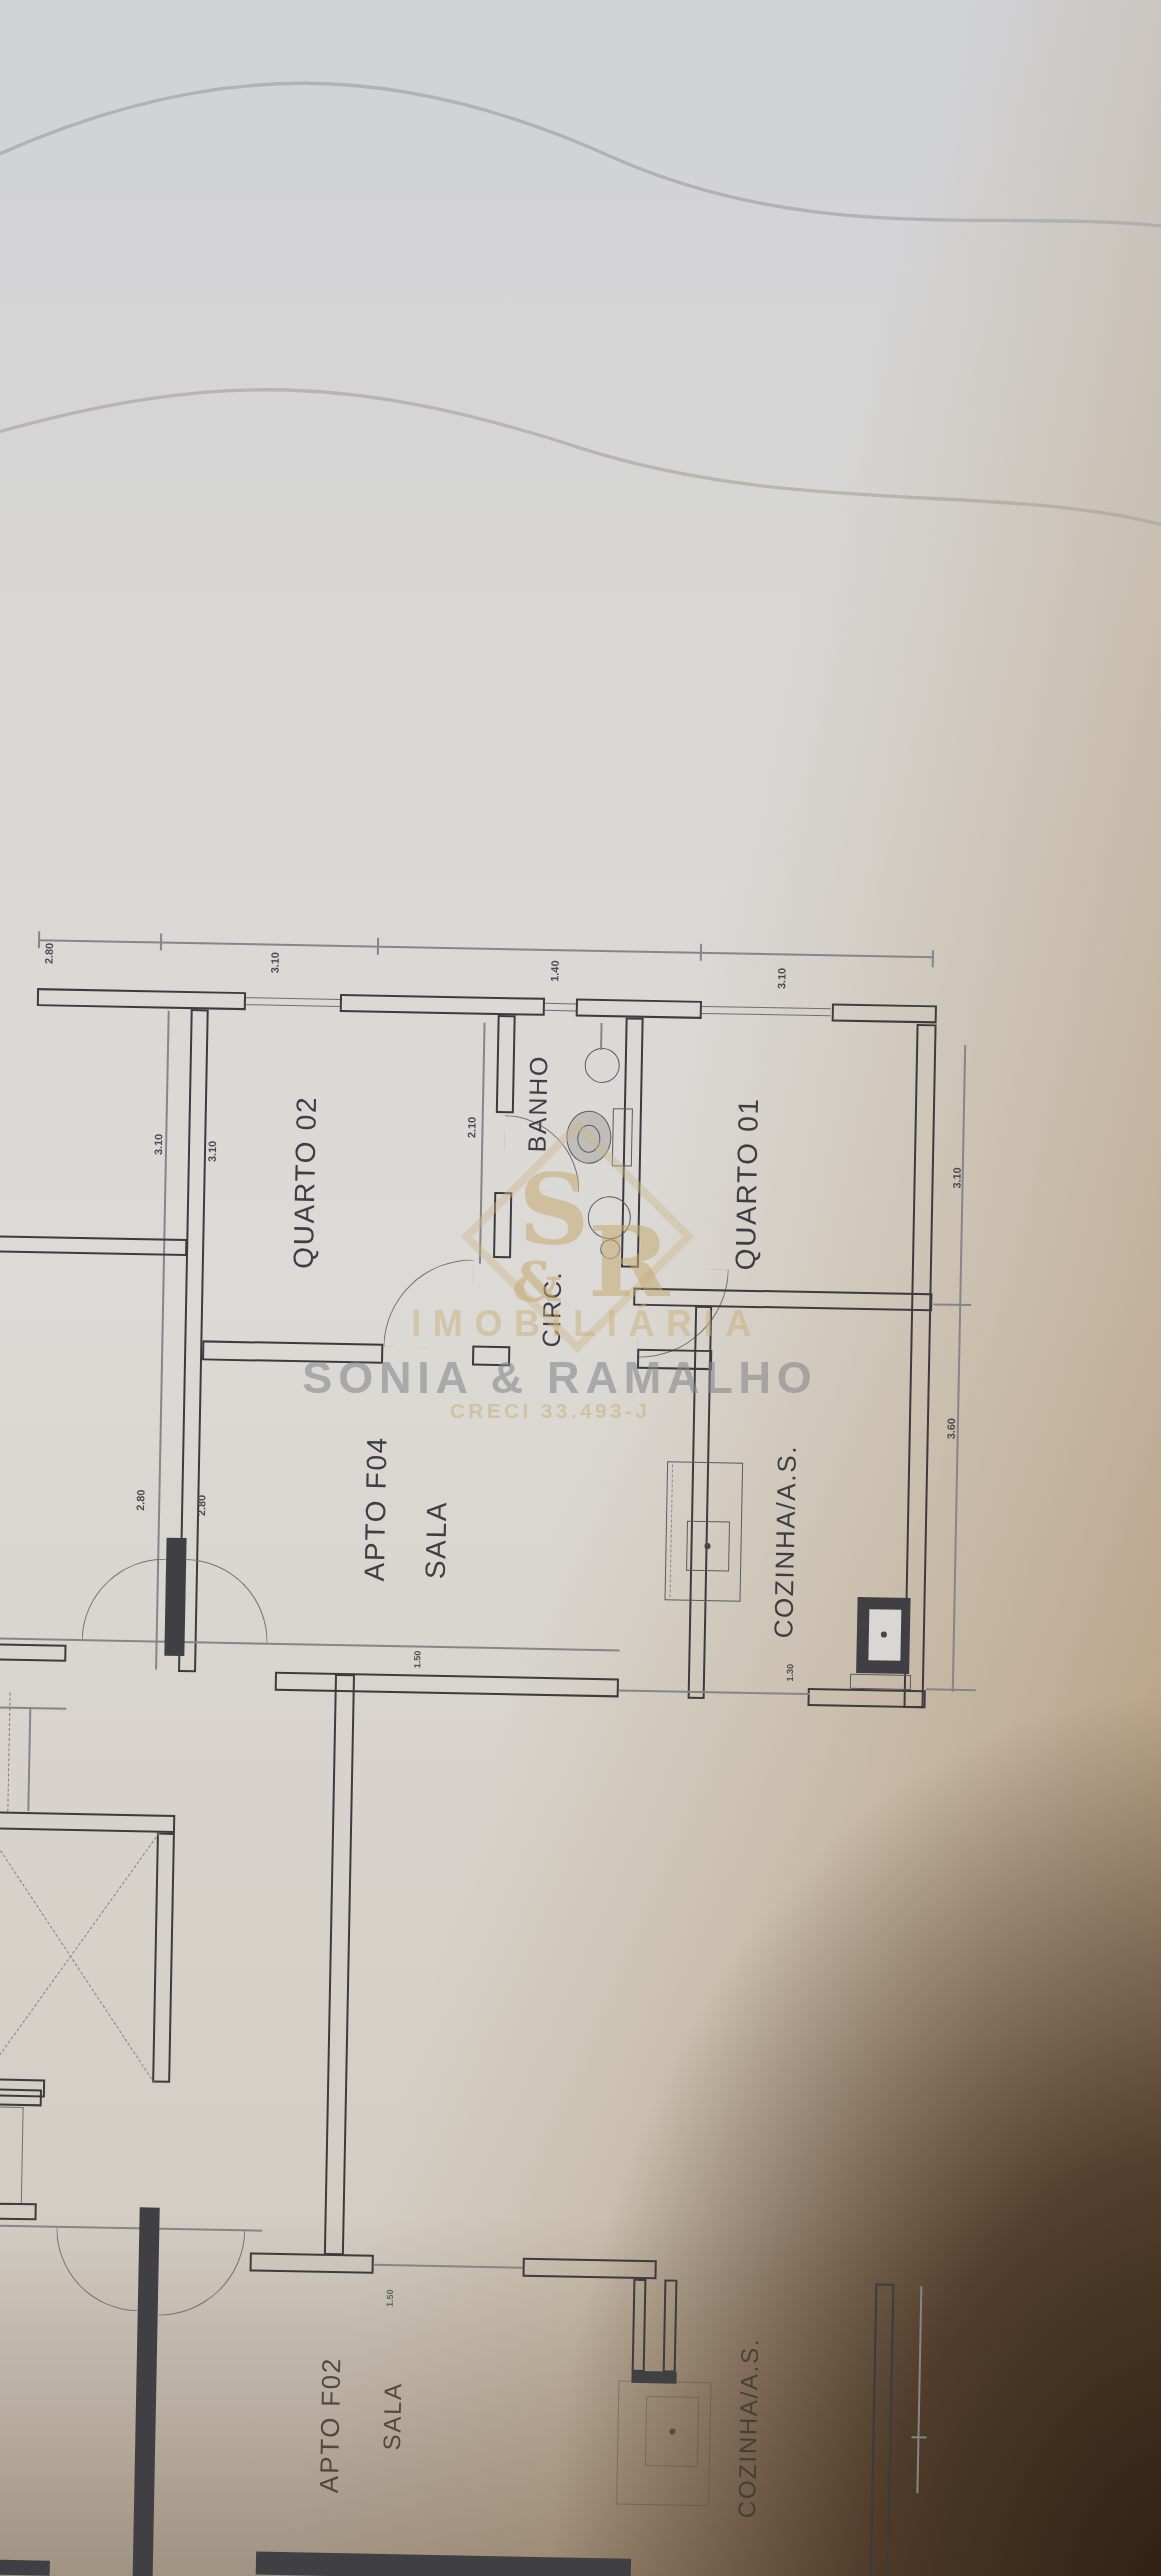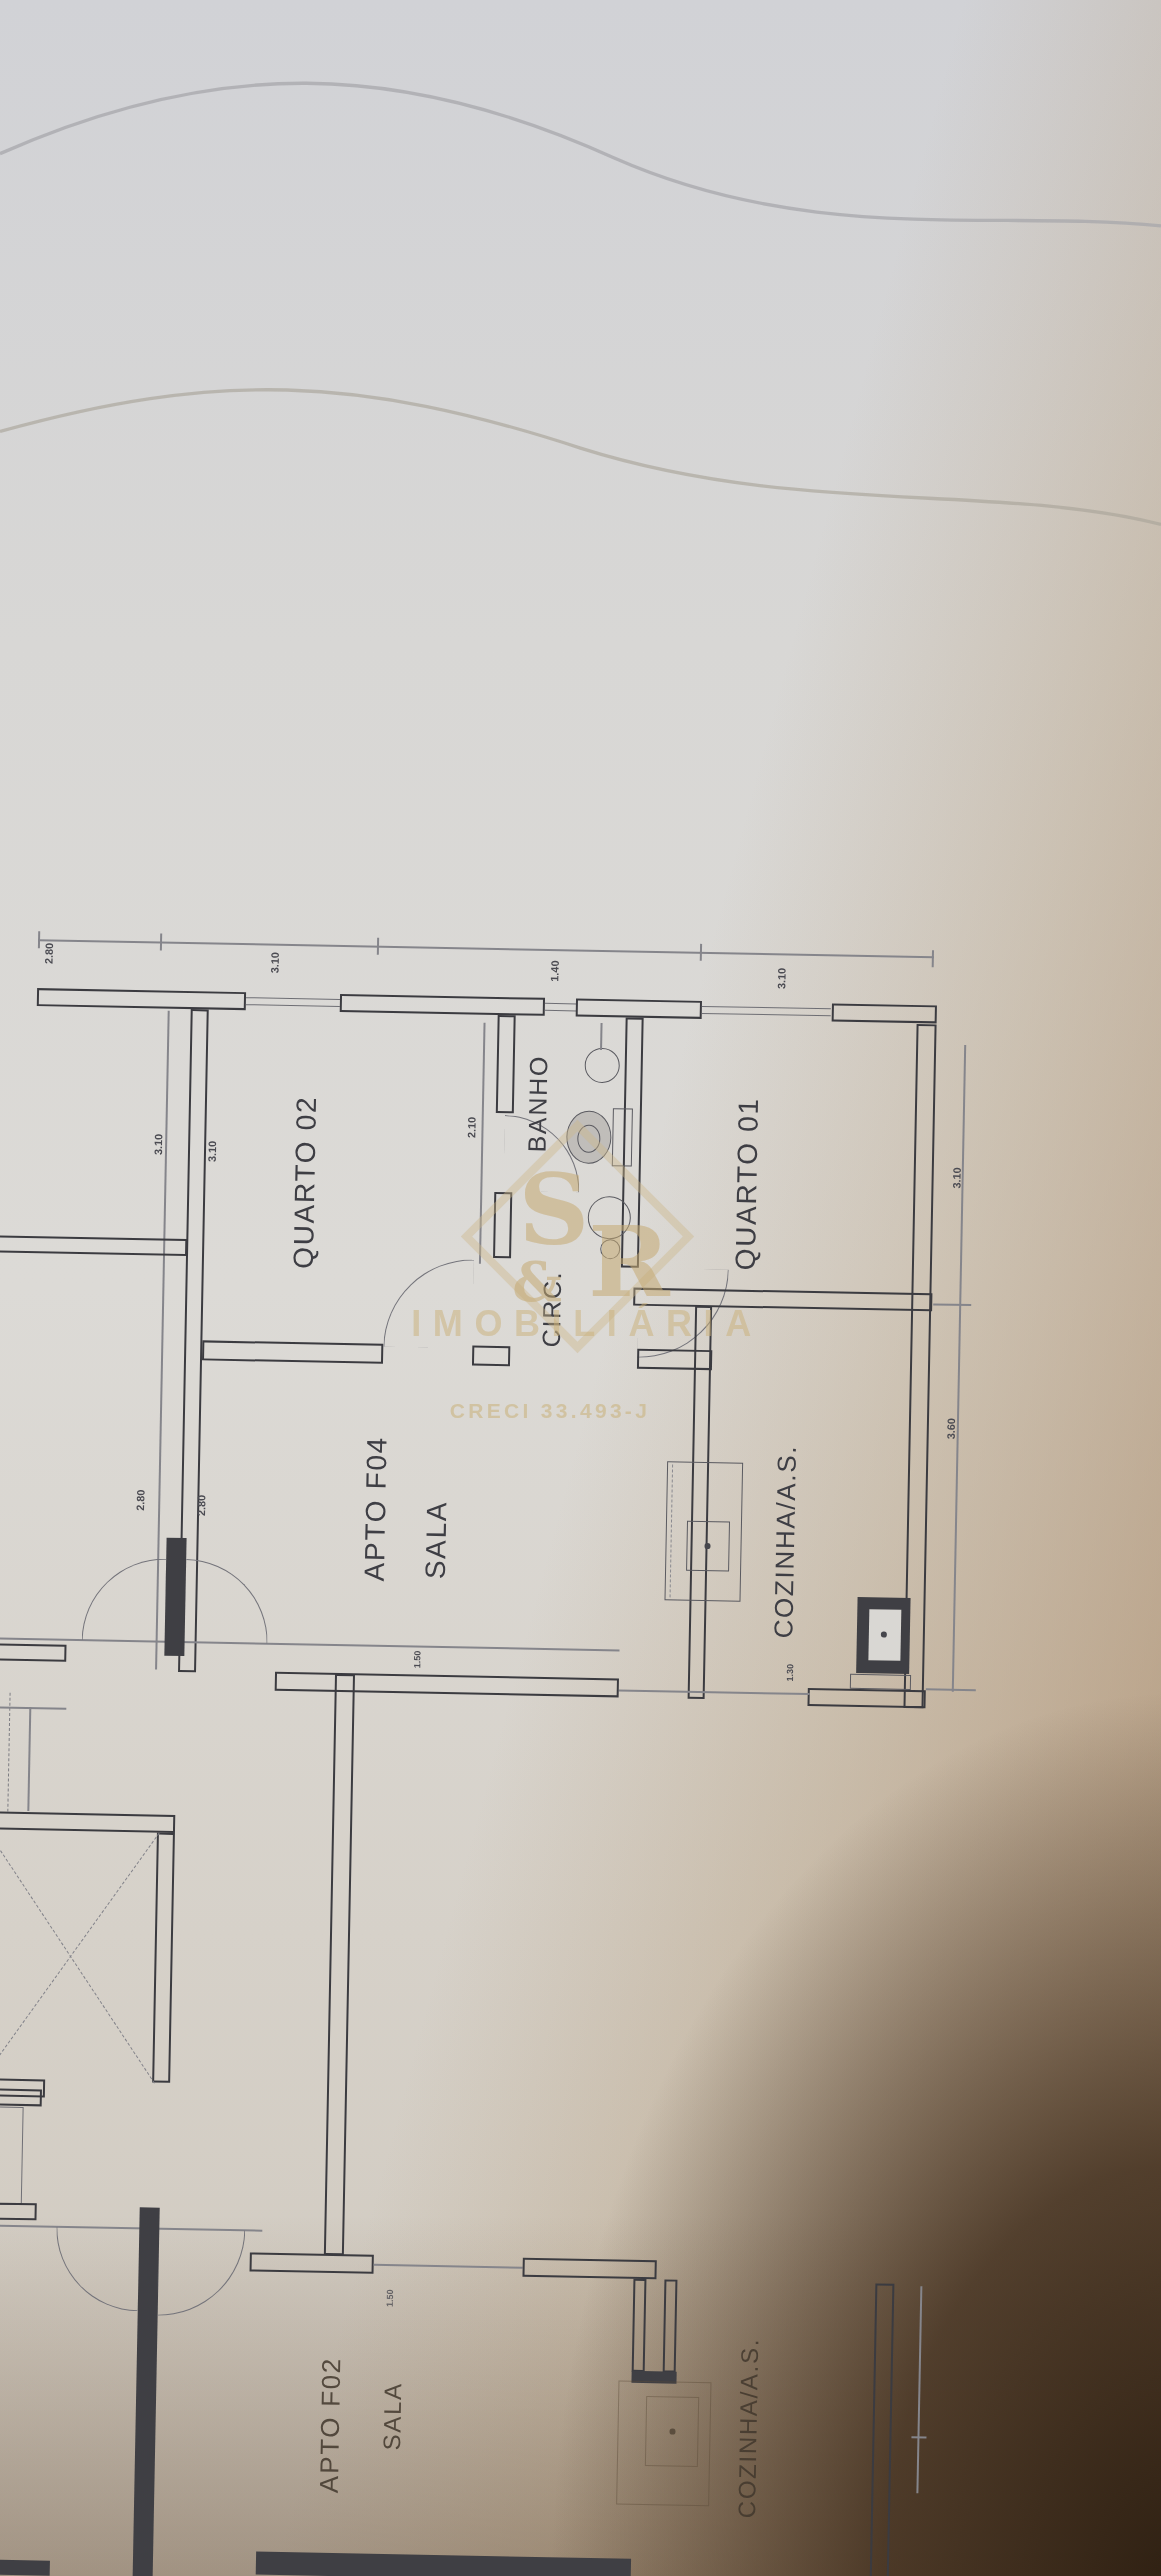--- a/index.html
+++ b/index.html
@@ -189,17 +189,18 @@
     <span class="dim" style="left:803px;top:1659px;font-size:9px;">1.30</span>
     <span class="dim faint" style="left:415px;top:2292px;font-size:9px;">1.50</span>
   </div>
 
   <div class="wm">
     <div class="wm-diamond"></div>
     <span class="wm-letter" style="left:554px;top:1209px;font-size:98px;">S</span>
     <span class="wm-letter" style="left:537px;top:1281px;font-size:55px;">&amp;</span>
     <span class="wm-letter" style="left:629px;top:1261px;font-size:98px;">R</span>
     <span class="wm-line wm1" style="left:587px;top:1324px;">IMOBILIÁRIA</span>
+    <span class="wm-line wm2" style="left:560px;top:1378px;">SONIA &amp; RAMALHO</span>
     <span class="wm-line wm3" style="left:550px;top:1411px;">CRECI 33.493-J</span>
   </div>
 
 </div>
 
 
 </body></html>

